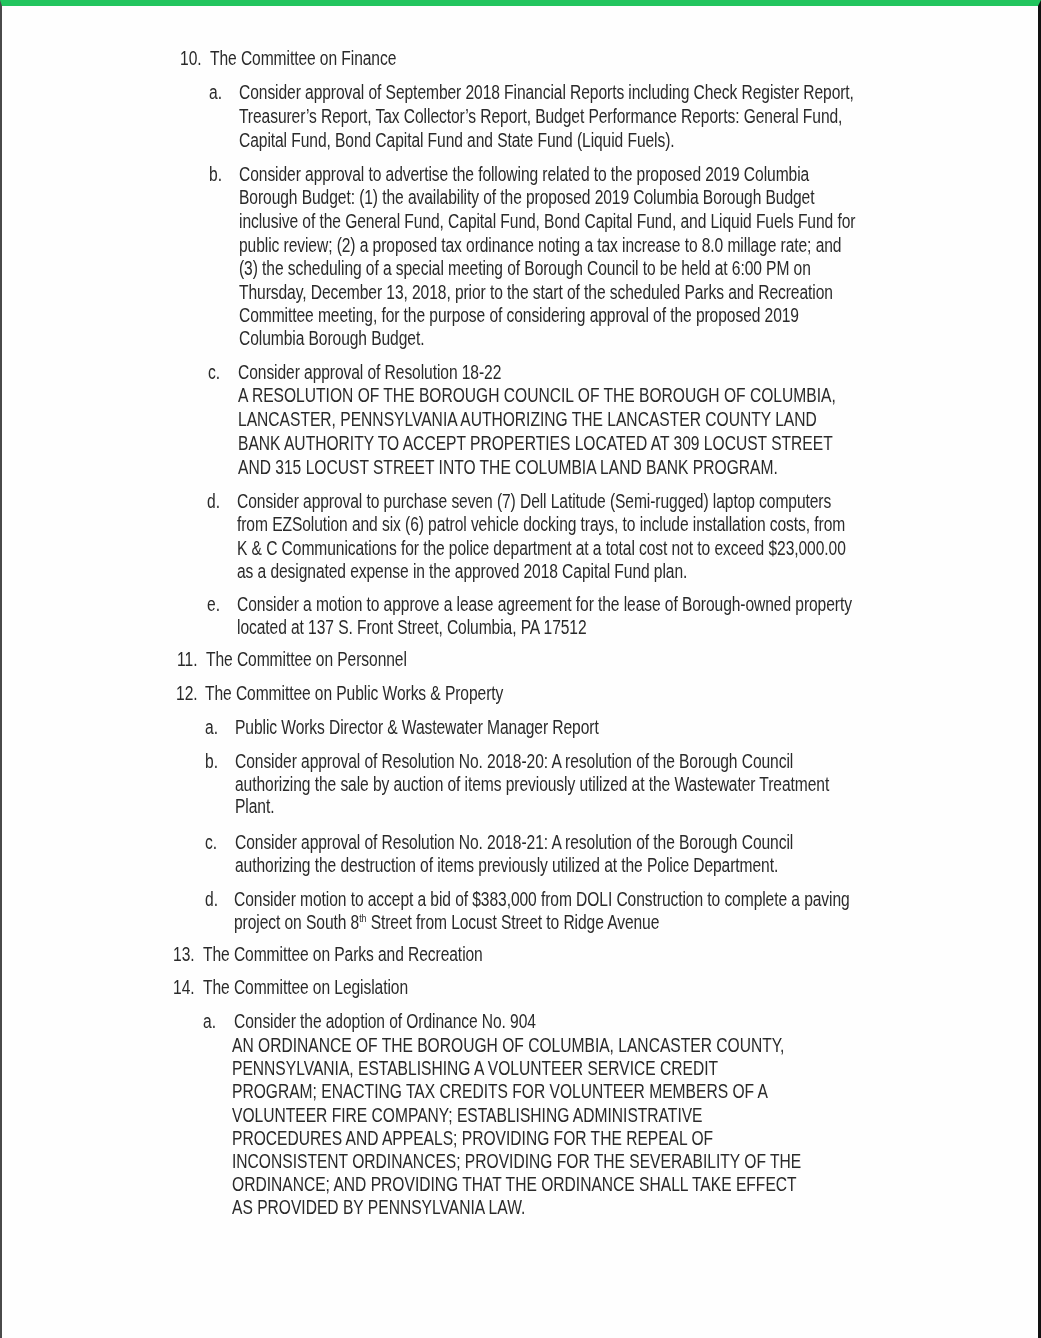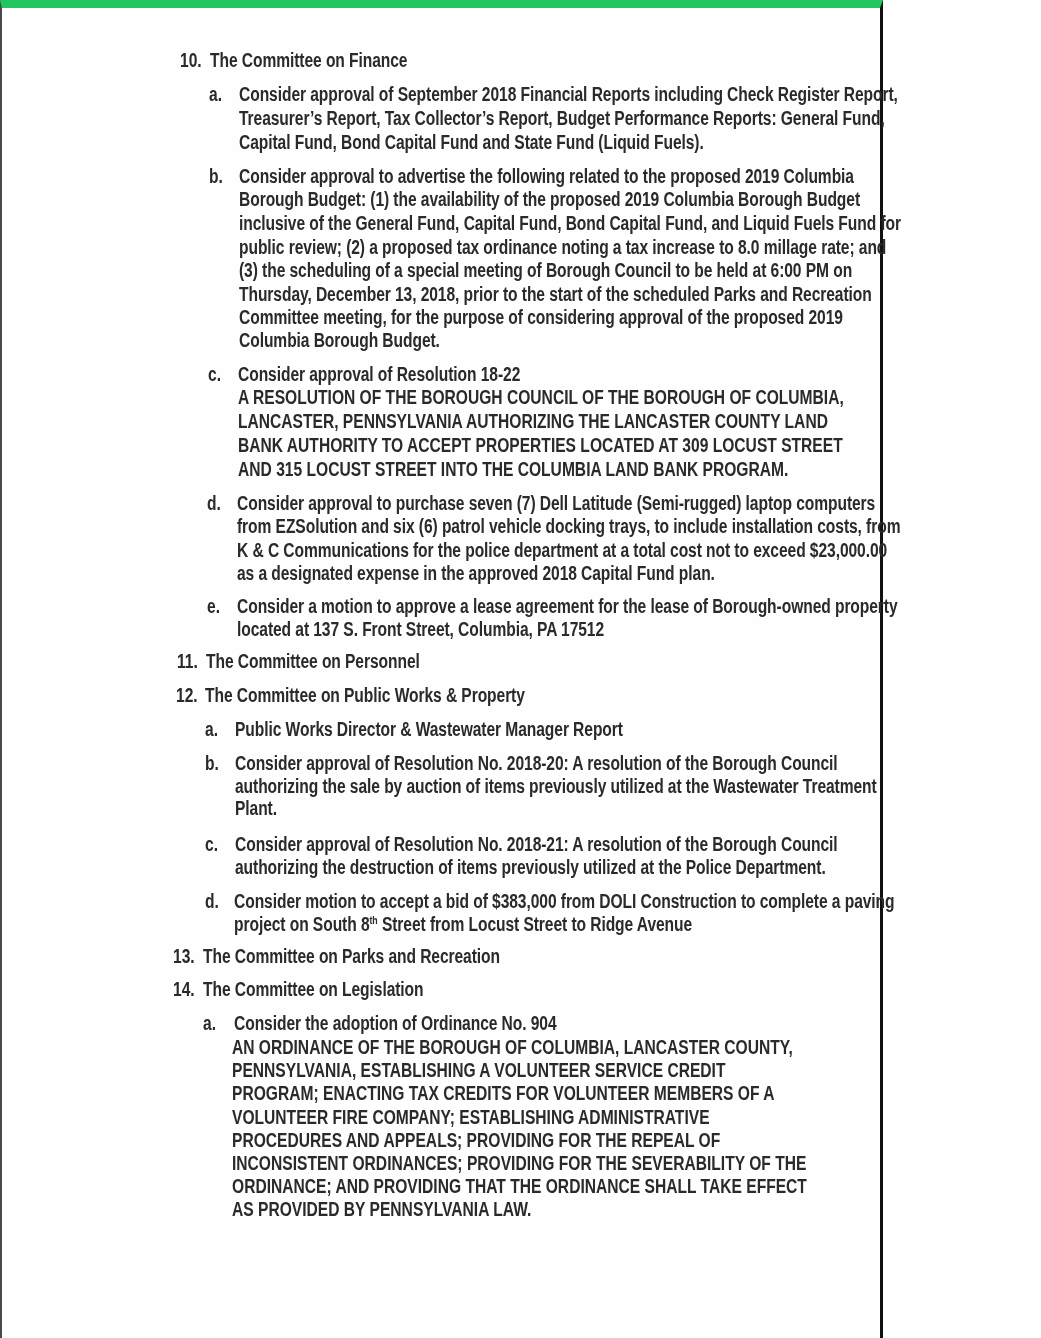--- a/index.html
+++ b/index.html
@@ -11,28 +11,27 @@
       width: 1041px;
       height: 1338px;
       position: relative;
       overflow: hidden;
       font-family: "Liberation Sans", sans-serif;
       color: #2a2a2a;
     }
     .page {
       position: absolute;
       left: 0; top: 0;
-      width: 883px;
+      width: 1041px;
       height: 1338px;
       box-sizing: border-box;
-      border-top: 8px solid #22c55e;
+      border-top: 6px solid #22c55e;
       border-left: 2px solid #4a4a4a;
       border-right: 3px solid #111111;
       background: #fefefe;
-      font-weight: bold;
     }
     .line {
       position: absolute;
       white-space: nowrap;
       font-size: 19.5px;
       line-height: 23px;
       transform-origin: left top;
       transform: scaleX(0.80);
       letter-spacing: -0.1px;
     }

